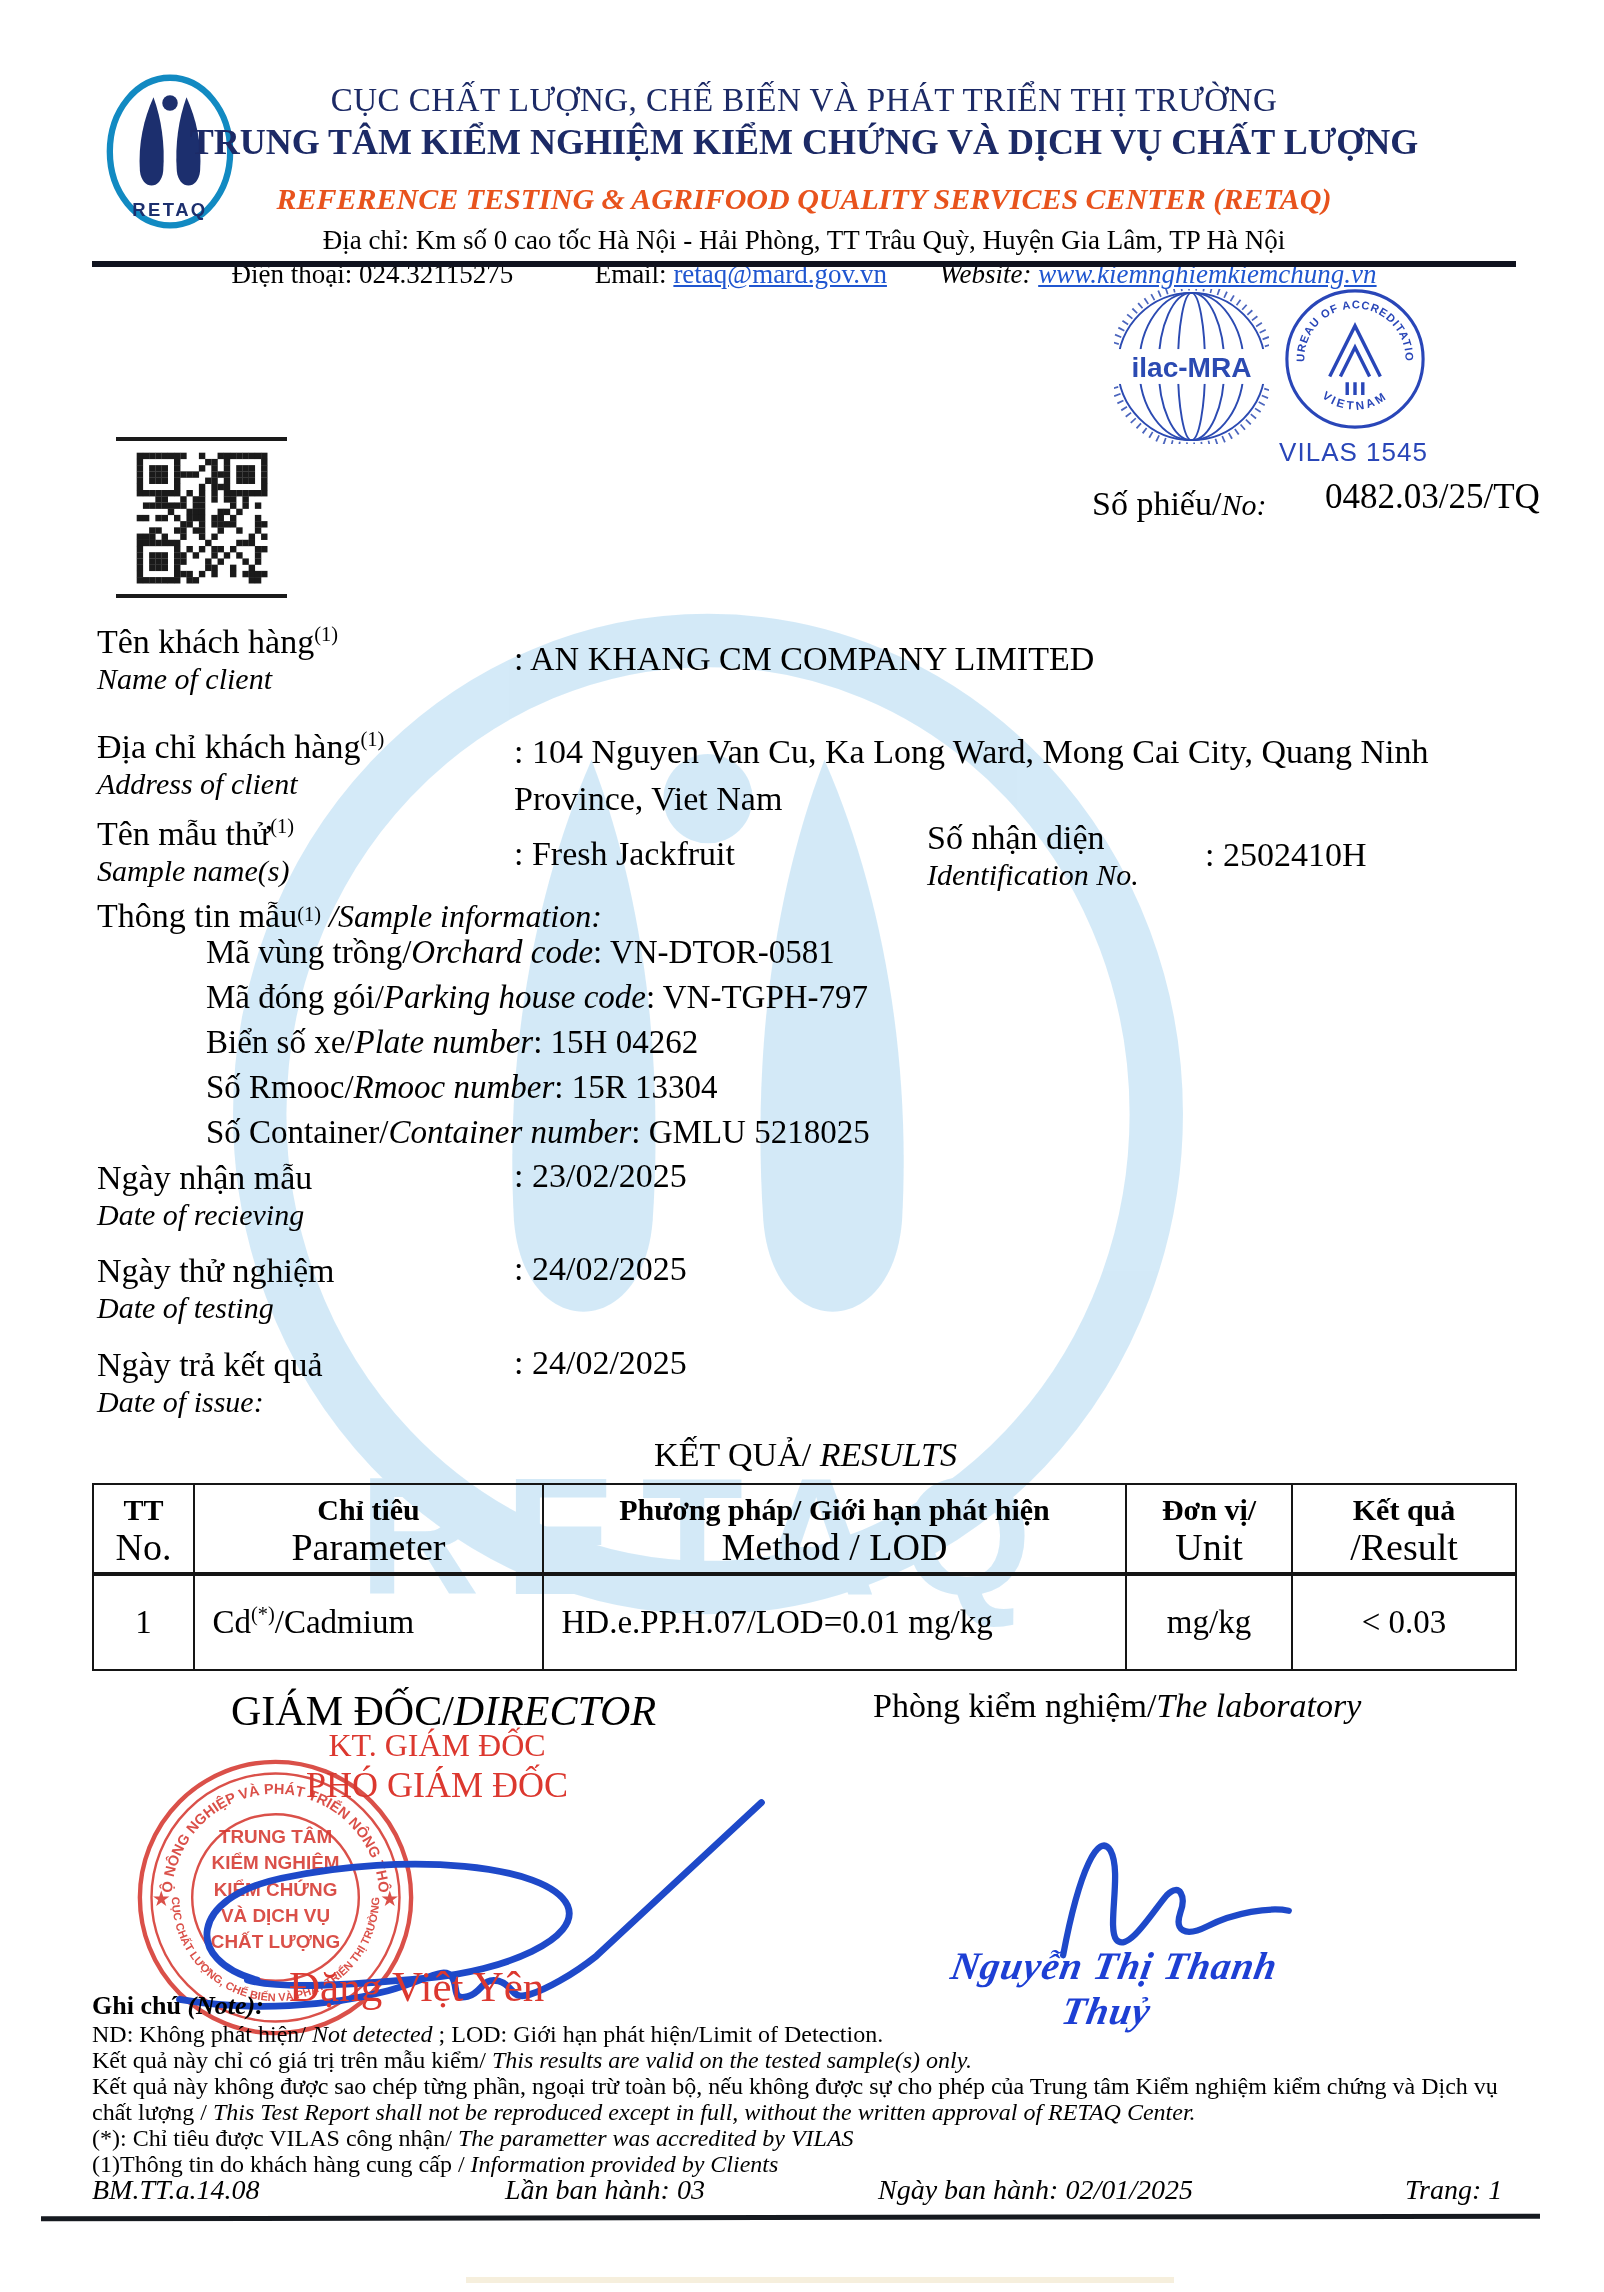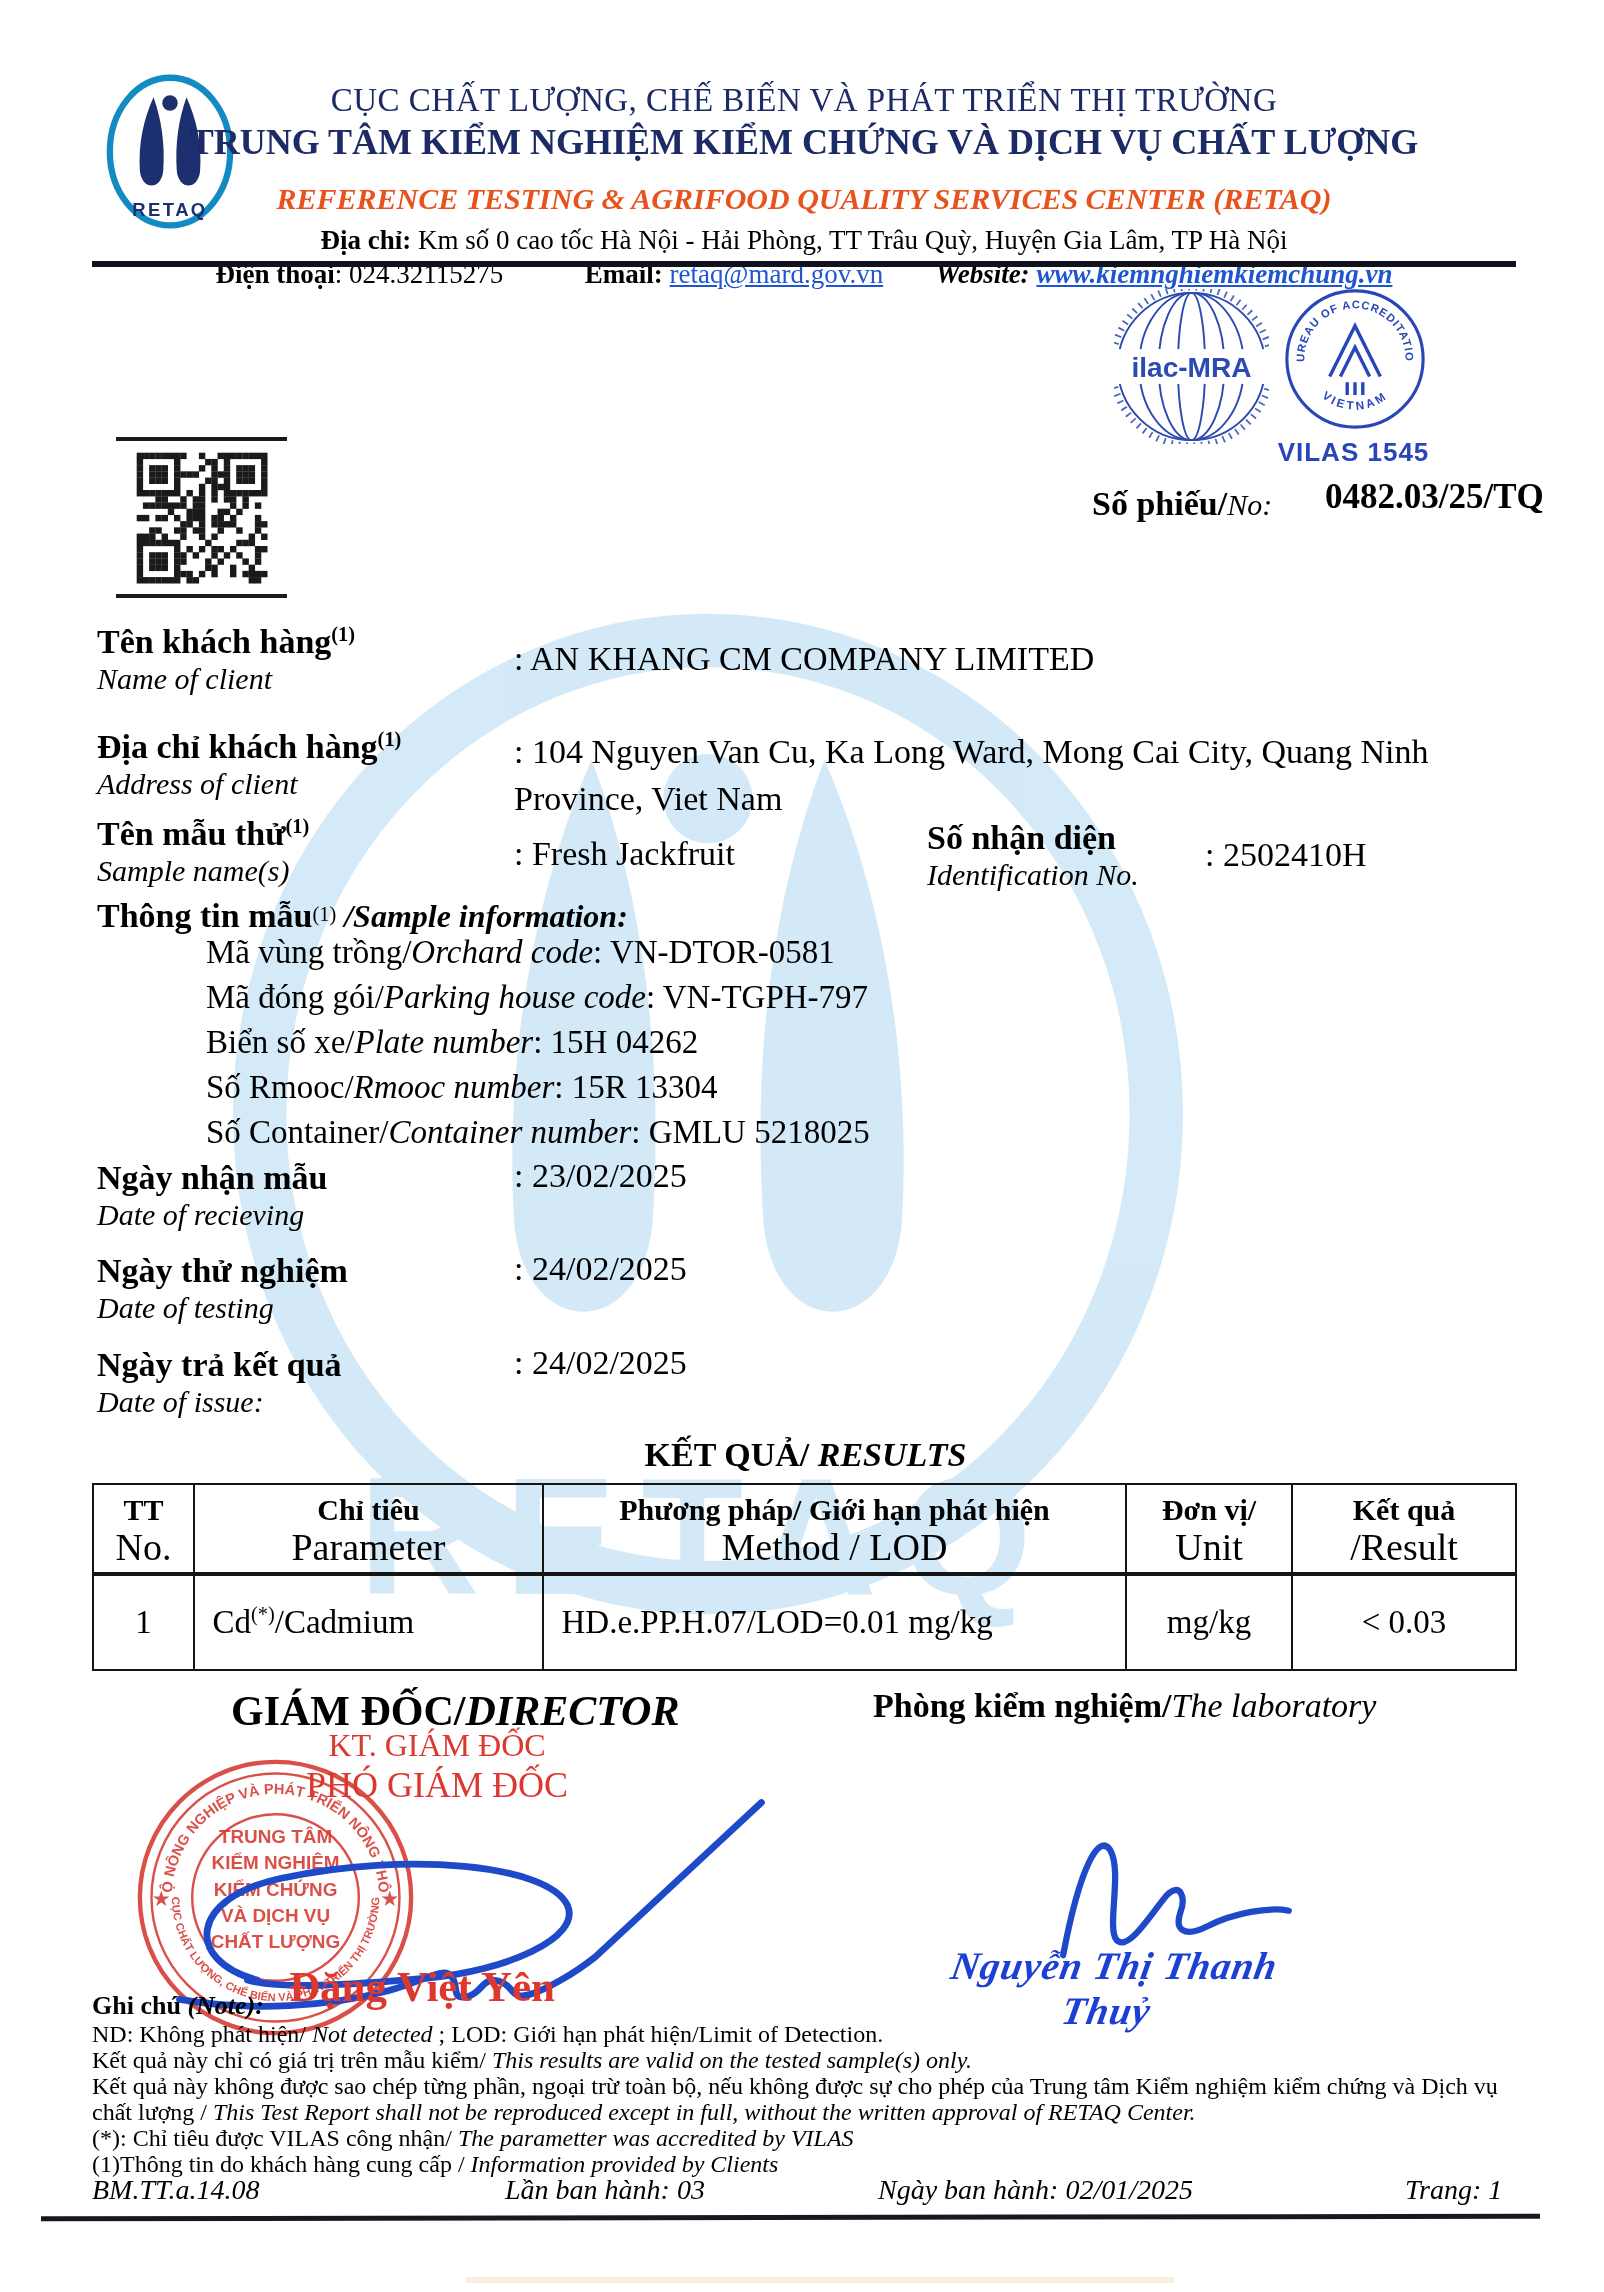--- a/index.html
+++ b/index.html
@@ -1,34 +1,34 @@
 <!DOCTYPE html>
 <html><head>
 <meta charset="utf-8">
 <style>
   html,body{margin:0;padding:0;background:#fff;}
   .page{position:relative;width:1605px;height:2293px;background:#fff;overflow:hidden;
         font-family:"Liberation Serif", serif;color:#000;}
   .abs{position:absolute;}
-  .b{font-weight:700}
+  .b{font-weight:400}
   .i{font-style:italic}
   .navy{color:#1c2a66}
   .orange{color:#e8531d}
   .red{color:#dc382f}
   .center{text-align:center}
   sup{font-size:20.4px;vertical-align:super;line-height:0}
   .hdr1{font-size:33px;letter-spacing:0.5px}
   .hdr2{font-size:36px;font-weight:700;margin-top:1.9px}
   .hdr3{font-size:30px;font-weight:700;font-style:italic;margin-top:19px}
   .hdr4{font-size:27px;margin-top:8.7px}
   .hdr5{font-size:27px;margin-top:3.9px}
   .rule{background:#10131f;height:5.8px}
   .title-vi{font-size:48px;font-weight:700;letter-spacing:1px}
   .title-en{font-size:43px;font-weight:700;font-style:italic;letter-spacing:2.9px;margin-top:11.6px}
-  .fl{font-size:34px;font-weight:700;line-height:41px}
+  .fl{font-size:34px;font-weight:400;line-height:41px}
   .fe{font-size:30px;font-style:italic}
   .fv{font-size:34px}
   .info-line{font-size:33px;line-height:45px}
   .note{font-size:24px;line-height:26px}
   .note-h{font-size:26px;font-weight:700;line-height:30px}
   .ft{font-size:28px;font-style:italic}
   .rtable{border-collapse:collapse;table-layout:fixed}
   .rtable td{border:2.9px solid #151515;text-align:center;vertical-align:middle;padding:0 5.8px}
   .rtable tr.head td{border-bottom:4.9px solid #151515;height:87px}
   .rtable tr.body td{height:93px;font-size:33px}

